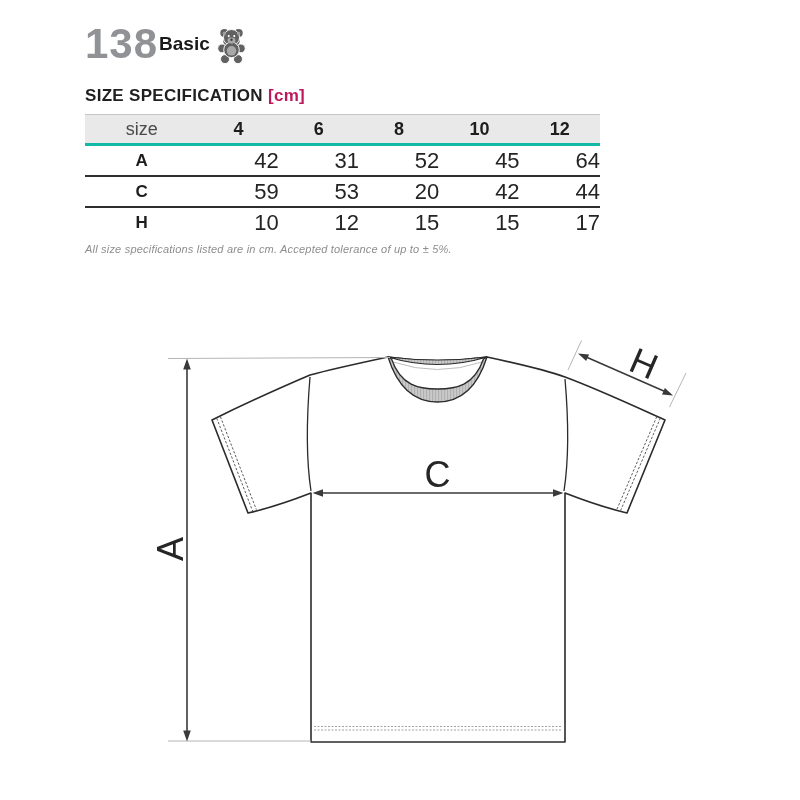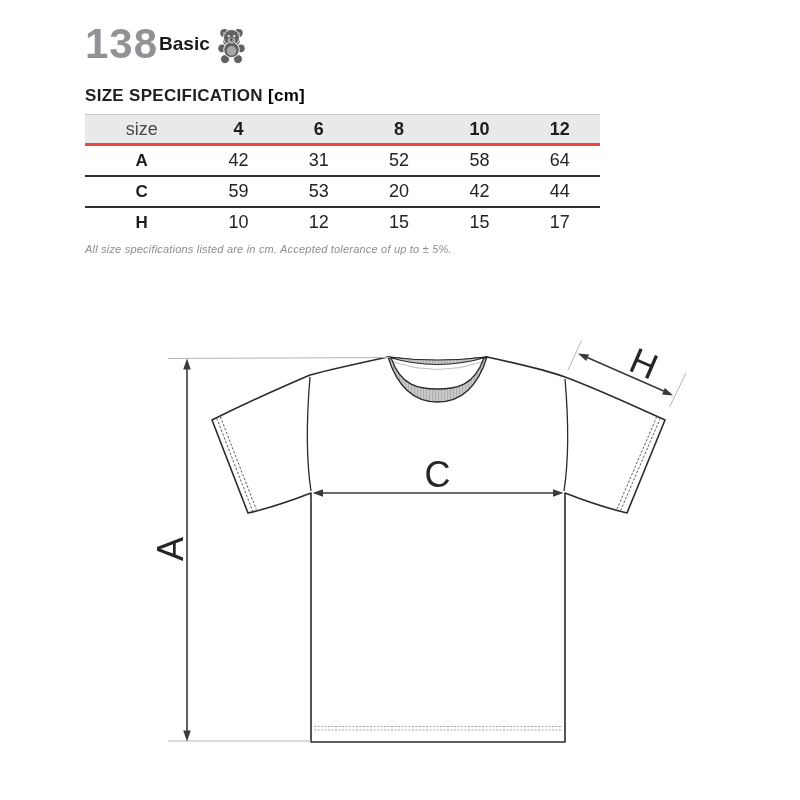--- a/index.html
+++ b/index.html
@@ -11,34 +11,34 @@
     overflow:hidden;
   }
   .content{position:absolute;left:85px;top:24px;width:515px;}
   
   .title-row{display:flex;align-items:center;gap:1px;height:40px;}
   .product-code{font-size:42px;font-weight:700;color:#909296;line-height:38px;letter-spacing:1px;}
   .product-name{font-size:19px;font-weight:700;color:#1a1a1a;line-height:32px;}
   .bear{width:33px;height:37px;margin-left:4px;margin-bottom:-2px;}
   
   .section-title{margin-top:22px;font-size:17px;font-weight:700;color:#1f1f1f;letter-spacing:.3px;}
-  .section-unit{color:#000000;font-weight:700;}
+  .section-unit{color:#be185d;font-weight:700;}
   
   table.size-table{
     border-collapse:collapse;width:515px;margin-top:8px;
     border-top:1px solid #c6c6c6;
   }
-  table.size-table thead tr{background:#e9e9e9;border-bottom:3px solid #ef4444;}
+  table.size-table thead tr{background:#e9e9e9;border-bottom:3px solid #14b8a6;}
   table.size-table th,table.size-table td{text-align:center;padding:0;}
   table.size-table thead th{font-size:18px;font-weight:700;color:#1d1d1d;height:28px;}
   table.size-table thead th:first-child{font-weight:400;color:#4a4a4a;width:22%;}
   table.size-table tbody tr{border-bottom:2px solid #2e2e2e;}
   table.size-table tbody tr:last-child{border-bottom:none;}
   table.size-table tbody th{font-size:17px;font-weight:700;color:#1d1d1d;height:29px;}
-  table.size-table tbody td{font-size:18px;font-weight:400;color:#242424;height:29px;width:15.6%;}
+  table.size-table tbody td{font-size:22px;font-weight:400;color:#242424;height:29px;width:15.6%;text-align:right;}
   
   .note{margin-top:6px;font-size:11px;font-style:italic;color:#8d8d8d;letter-spacing:.2px;}
   
   svg.drawing{position:absolute;left:0;top:0;width:800px;height:800px;}
   .dim-label{font-family:"Liberation Sans",sans-serif;font-size:36px;fill:#262626;}
 </style>
 </head>
 <body>
 
 <div class="page">
@@ -85,21 +85,21 @@
             <th>10</th>
             <th>12</th>
           </tr>
       </thead>
       <tbody>
           <tr>
             <th>A</th>
             <td>42</td>
             <td>31</td>
             <td>52</td>
-            <td>58</td>
+            <td>45</td>
             <td>64</td>
           </tr>
           <tr>
             <th>C</th>
             <td>59</td>
             <td>53</td>
             <td>20</td>
             <td>42</td>
             <td>44</td>
           </tr>

